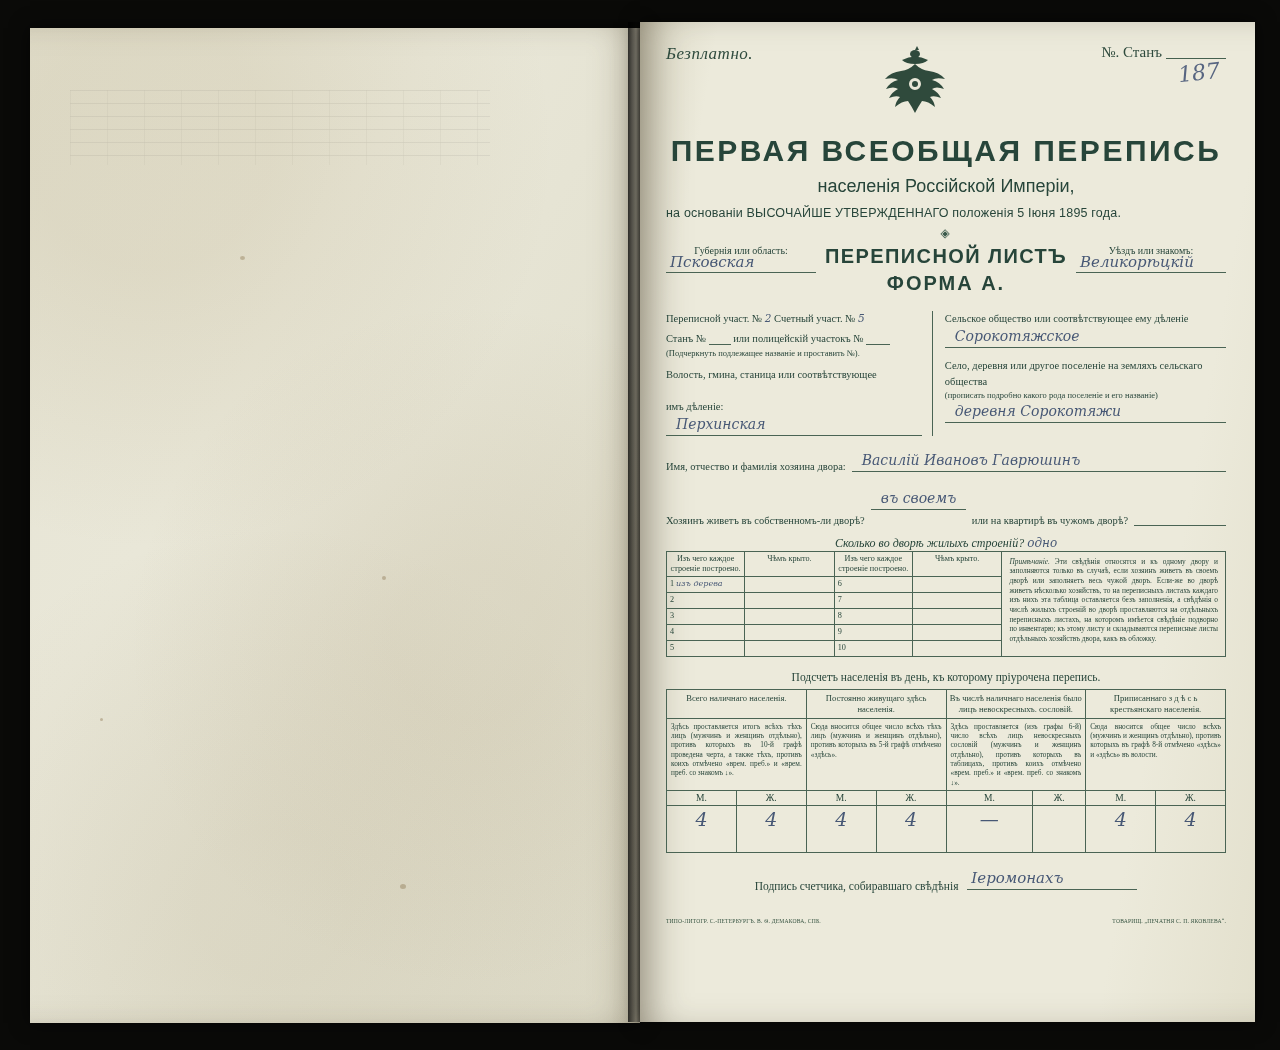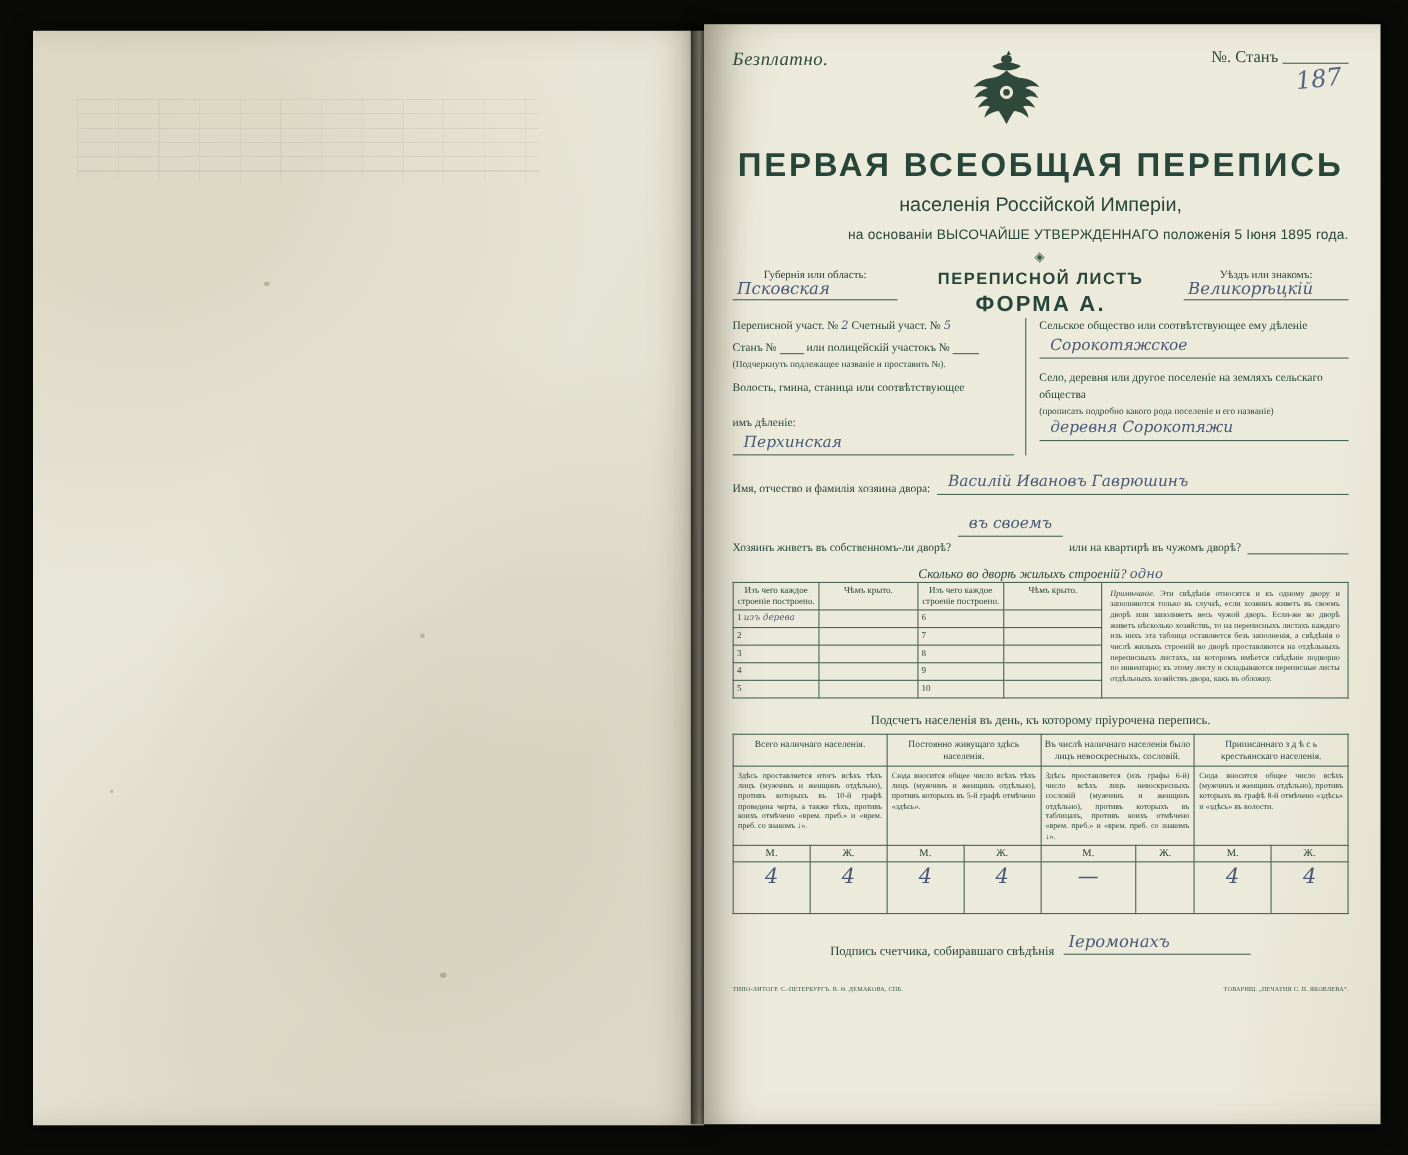--- a/index.html
+++ b/index.html
@@ -41,33 +41,33 @@
   .bezpl{font-style:italic;font-size:17px;letter-spacing:.5px;color:#2e4a3d;}
   .nolista{font-size:15px;color:#2e4a3d;position:relative;}
   .nolista .ruler{display:inline-block;width:60px;border-bottom:1px solid #45604f;margin-left:4px;vertical-align:-2px;}
   .hand{font-family:"DejaVu Serif",serif;font-style:italic;color:#2b3f64;opacity:.85;}
   .hand-num{position:absolute;right:6px;top:16px;font-size:22px;transform:rotate(-6deg);color:#33456b;opacity:.8;font-style:italic;}
 
   .crest{width:70px;height:84px;margin:0 auto;display:block;}
 
   h1.t1{font-family:"Liberation Sans",sans-serif;font-weight:bold;text-align:center;font-size:30px;letter-spacing:2.5px;color:#27453a;margin:6px 0 0;}
   .t2{text-align:center;font-size:18px;color:#27453a;margin-top:8px;font-family:"Liberation Sans",sans-serif;}
-  .t3{text-align:right;font-size:12.5px;color:#27453a;margin-top:9px;font-family:"Liberation Sans",sans-serif;letter-spacing:.2px;}
+  .t3{text-align:left;font-size:12.5px;color:#27453a;margin-top:9px;font-family:"Liberation Sans",sans-serif;letter-spacing:.2px;}
   .orn{text-align:center;color:#3a5a4b;font-size:12px;margin:6px 0 4px;letter-spacing:2px;}
 
   .headbar{display:flex;align-items:flex-start;justify-content:space-between;margin-top:4px;}
   .box-lab{font-size:10px;text-align:center;color:#27453a;}
   .box{width:150px;}
   .fill{height:16px;border-bottom:1px solid #4a6454;margin-top:0;position:relative;text-decoration:underline;}
   .fill .hand{position:absolute;left:4px;top:-3px;font-size:15px;white-space:nowrap;}
   .center-title{text-align:center;flex:1;}
-  .center-title .a{font-family:"Liberation Sans",sans-serif;font-weight:bold;font-size:15px;letter-spacing:1.4px;color:#27453a;}
+  .center-title .a{font-family:"Liberation Sans",sans-serif;font-weight:bold;font-size:20px;letter-spacing:1.4px;color:#27453a;}
   .center-title .b{font-family:"Liberation Sans",sans-serif;font-weight:bold;font-size:20px;letter-spacing:2px;color:#27453a;margin-top:4px;}
 
-  .cols{display:flex;border-top:0;}
+  .cols{display:flex;margin-top:16px;border-top:0;}
   .colL{width:262px;padding-right:10px;border-right:1px solid #4a6454;}
   .colR{width:288px;padding-left:12px;}
   .ln{font-size:10.5px;color:#27453a;line-height:1.5;}
   .uline{display:inline-block;border-bottom:1px solid #4a6454;height:12px;vertical-align:-3px;}
   .small{font-size:8.5px;}
   .wl{position:relative;border-bottom:1px solid #4a6454;height:17px;margin-top:3px;}
   .wl .hand{position:absolute;left:10px;top:-2px;font-size:14px;}
 
   .owner{margin-top:16px;font-size:10.5px;color:#27453a;}
   .owner .wl{margin-top:2px;}

